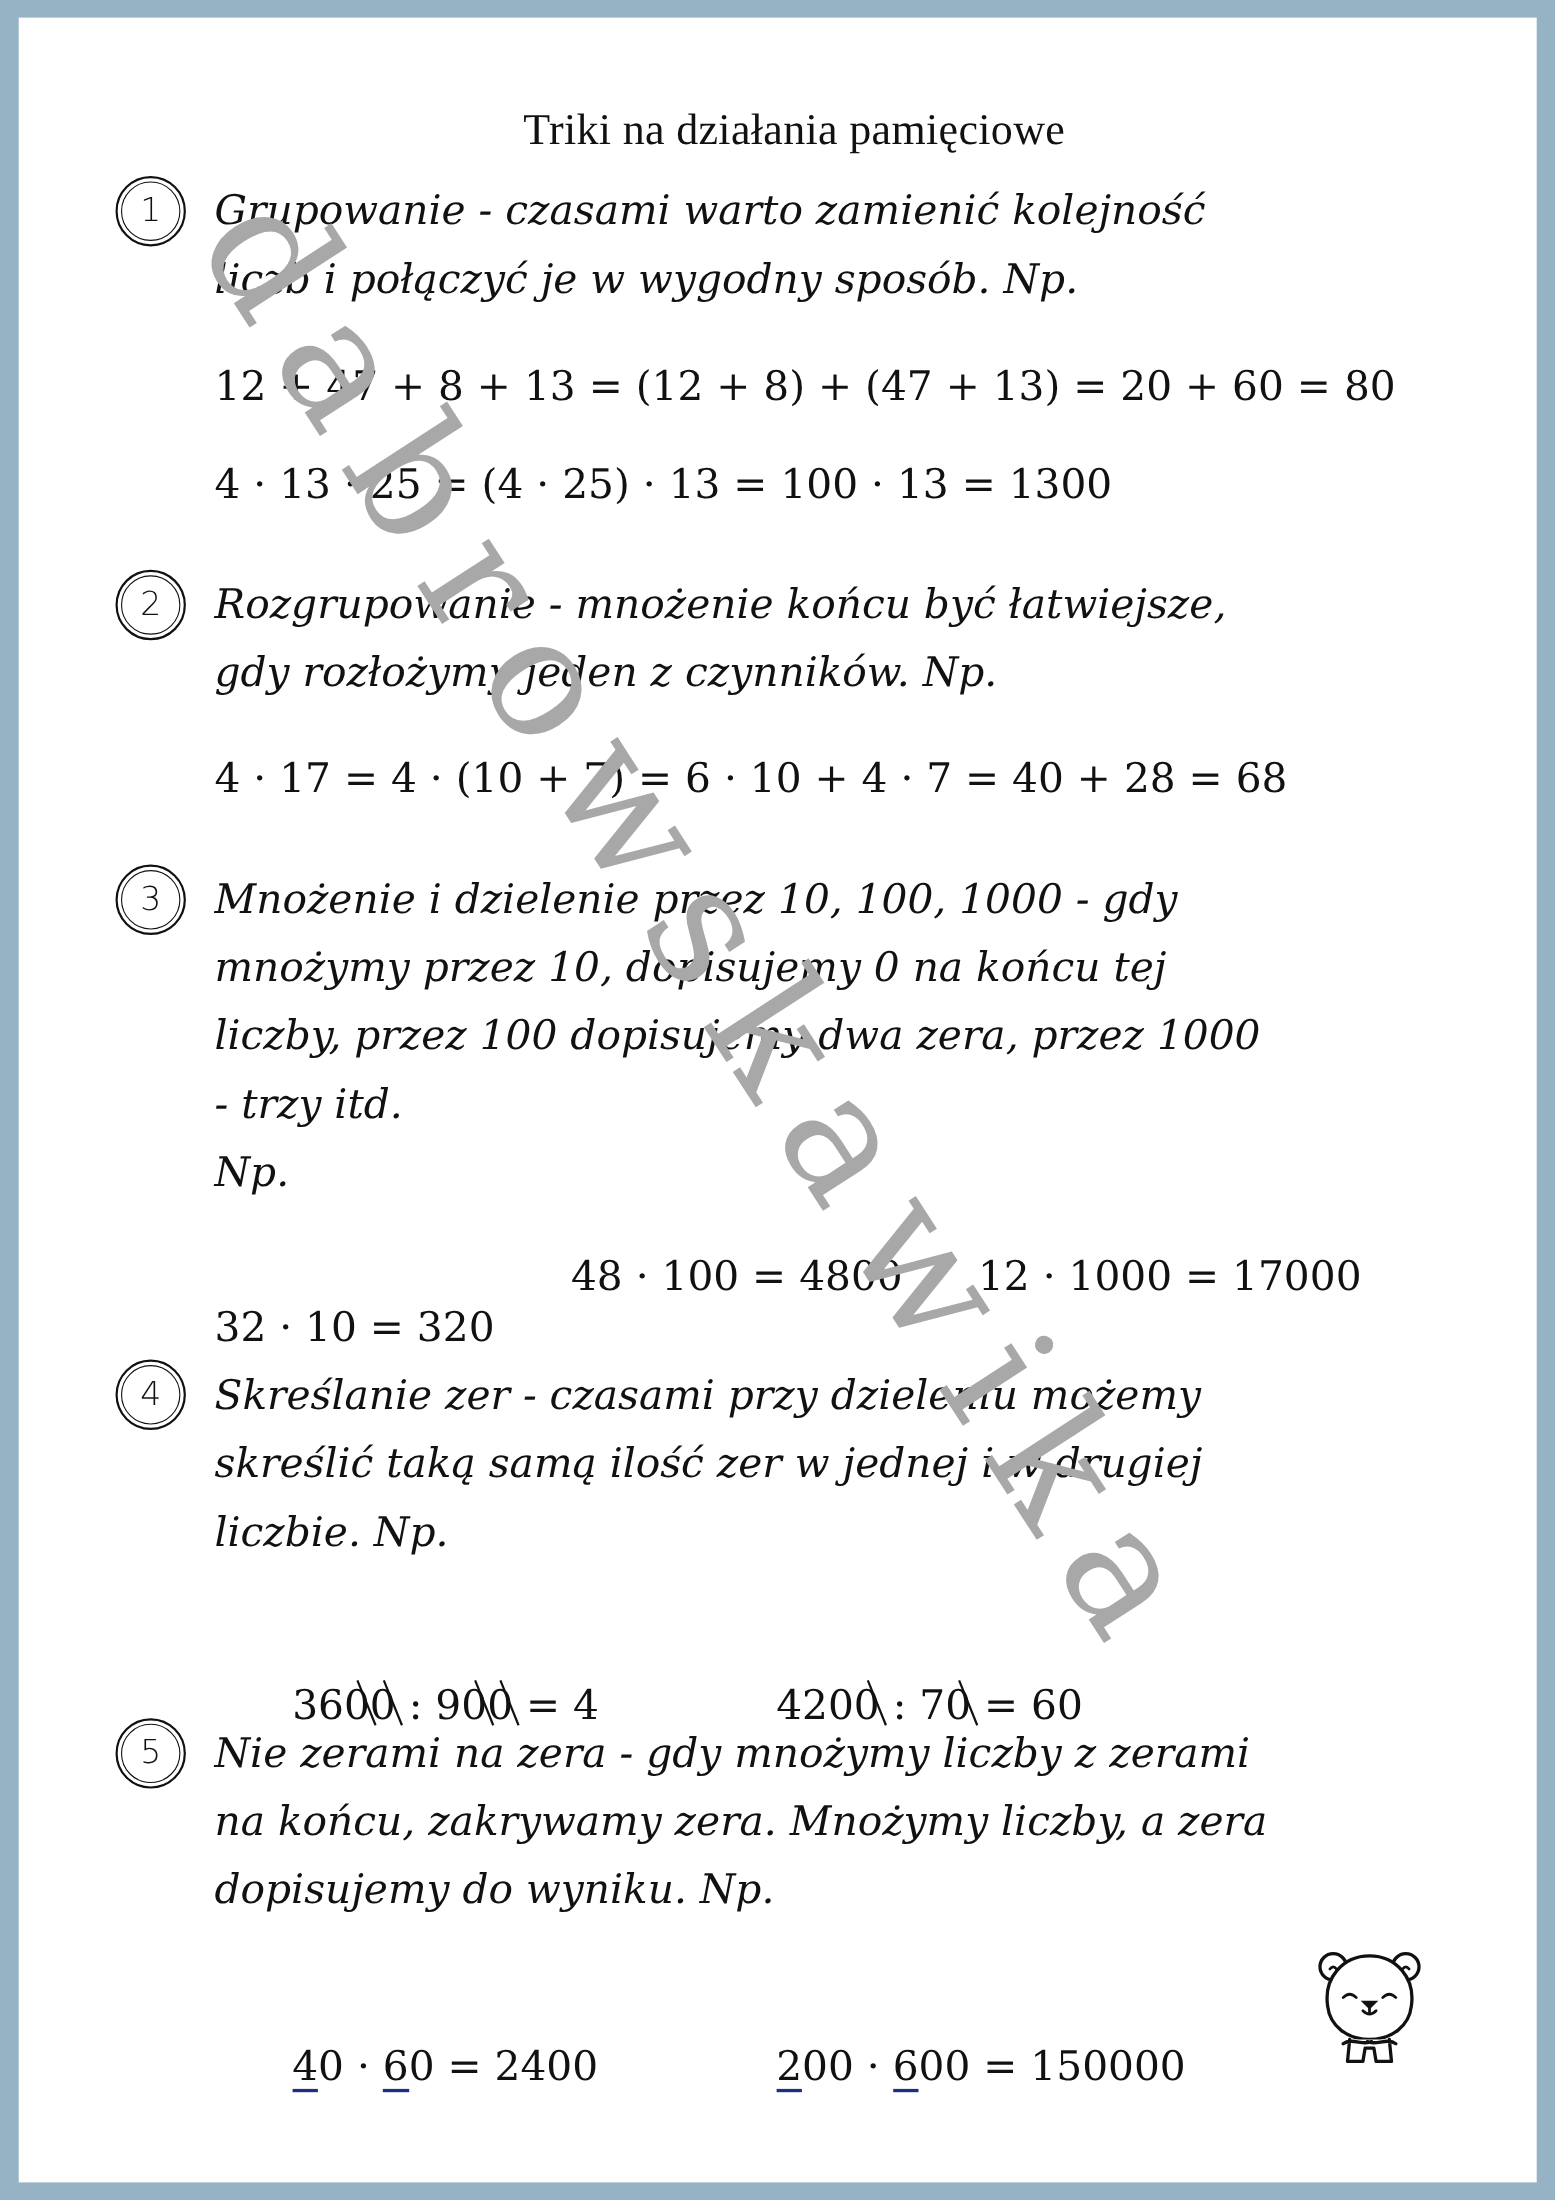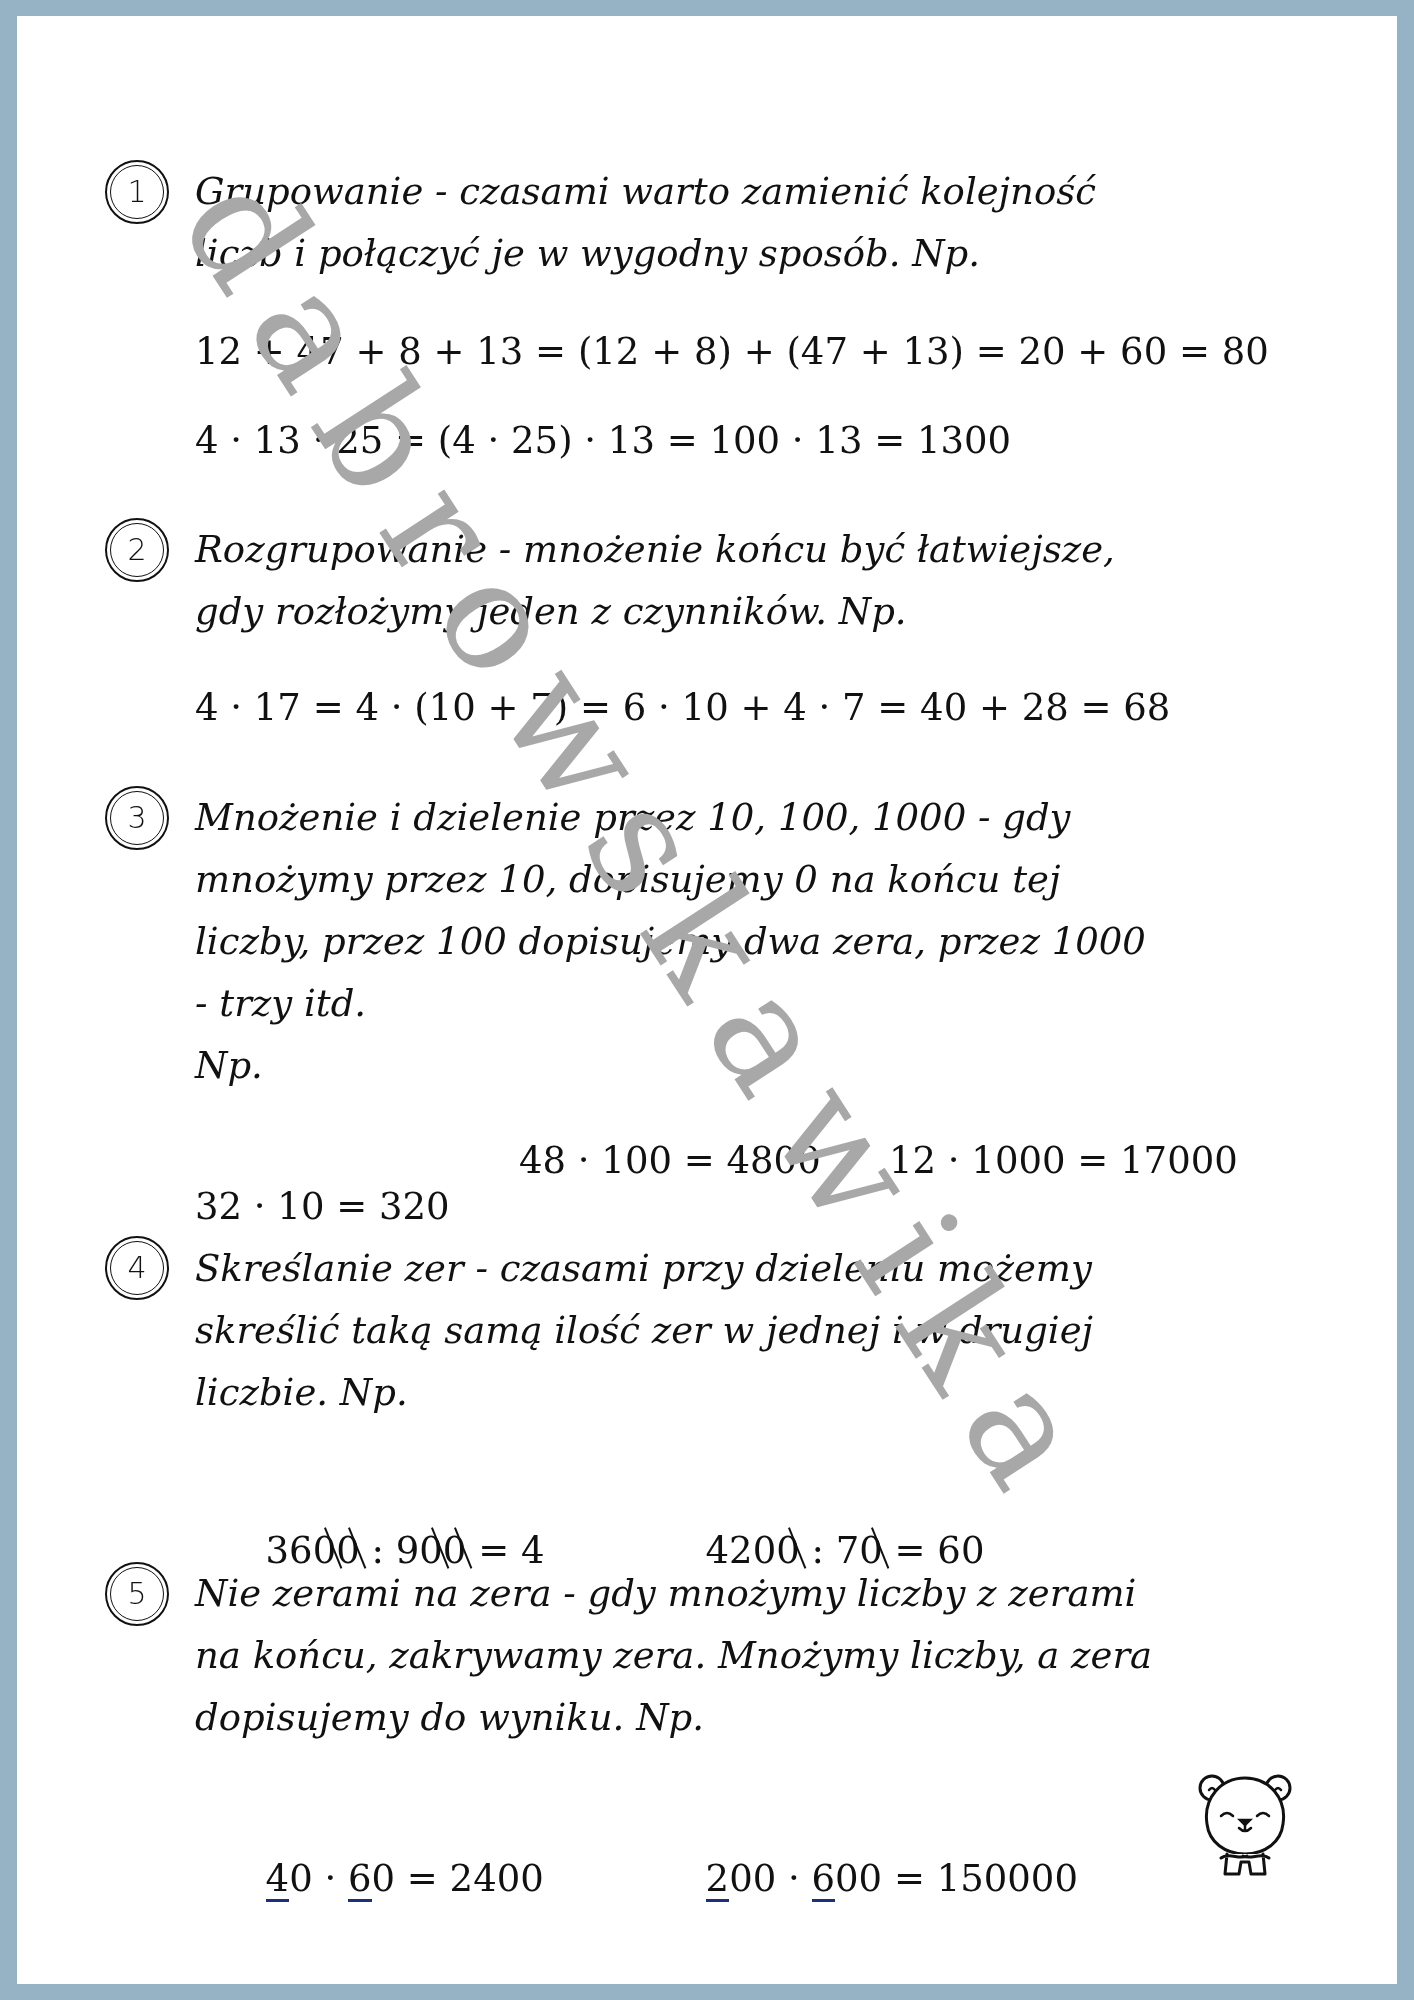--- a/index.html
+++ b/index.html
@@ -100,20 +100,21 @@
       position: absolute;
       left: 1168px; top: 1746px;
       width: 120px; height: 120px;
     }
   </style>
 </head>
 <body>
 
 <div class="page">
 
+  <div class="title">Triki na działania pamięciowe</div>
 
   <div class="section">
     <div class="badge" style="top:144px">
       <span>1</span>
     </div>
     <div class="desc" style="top:145px">Grupowanie - czasami warto zamienić kolejność
 liczb  i połączyć je w wygodny sposób. Np.</div>
     <div class="expr" style="left:178px; top:311px">12 + 47 + 8 + 13 = (12 + 8) + (47 + 13) = 20 + 60 = 80</div>
     <div class="expr" style="left:178px; top:400px">4 · 13 · 25 = (4 · 25) · 13 = 100 · 13 = 1300</div>
   </div>

